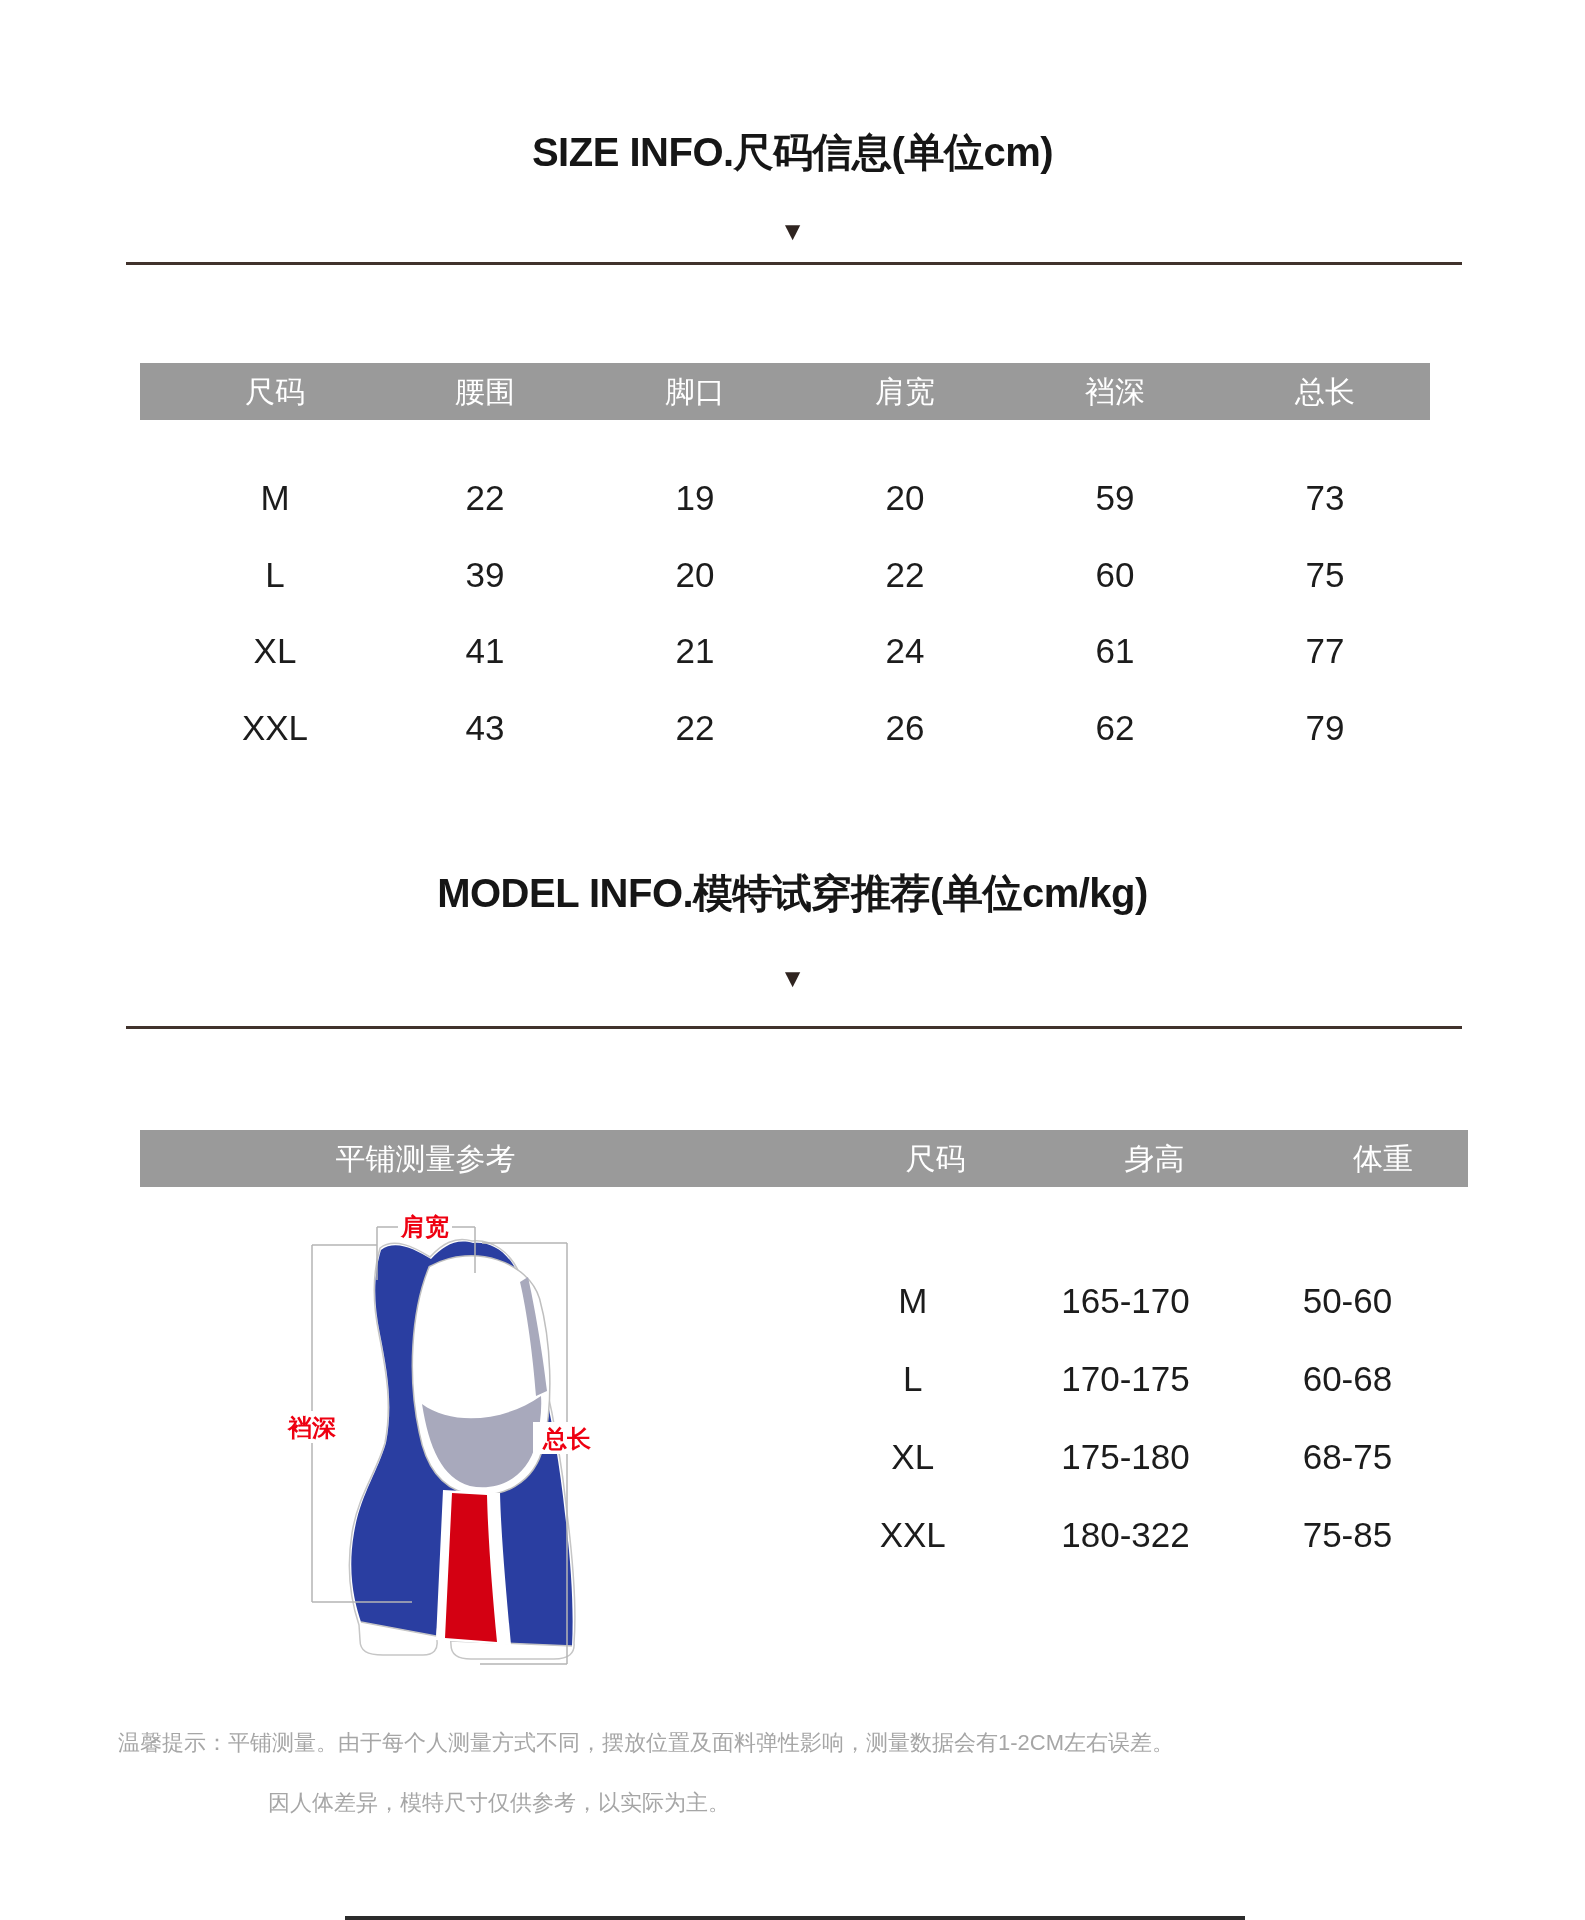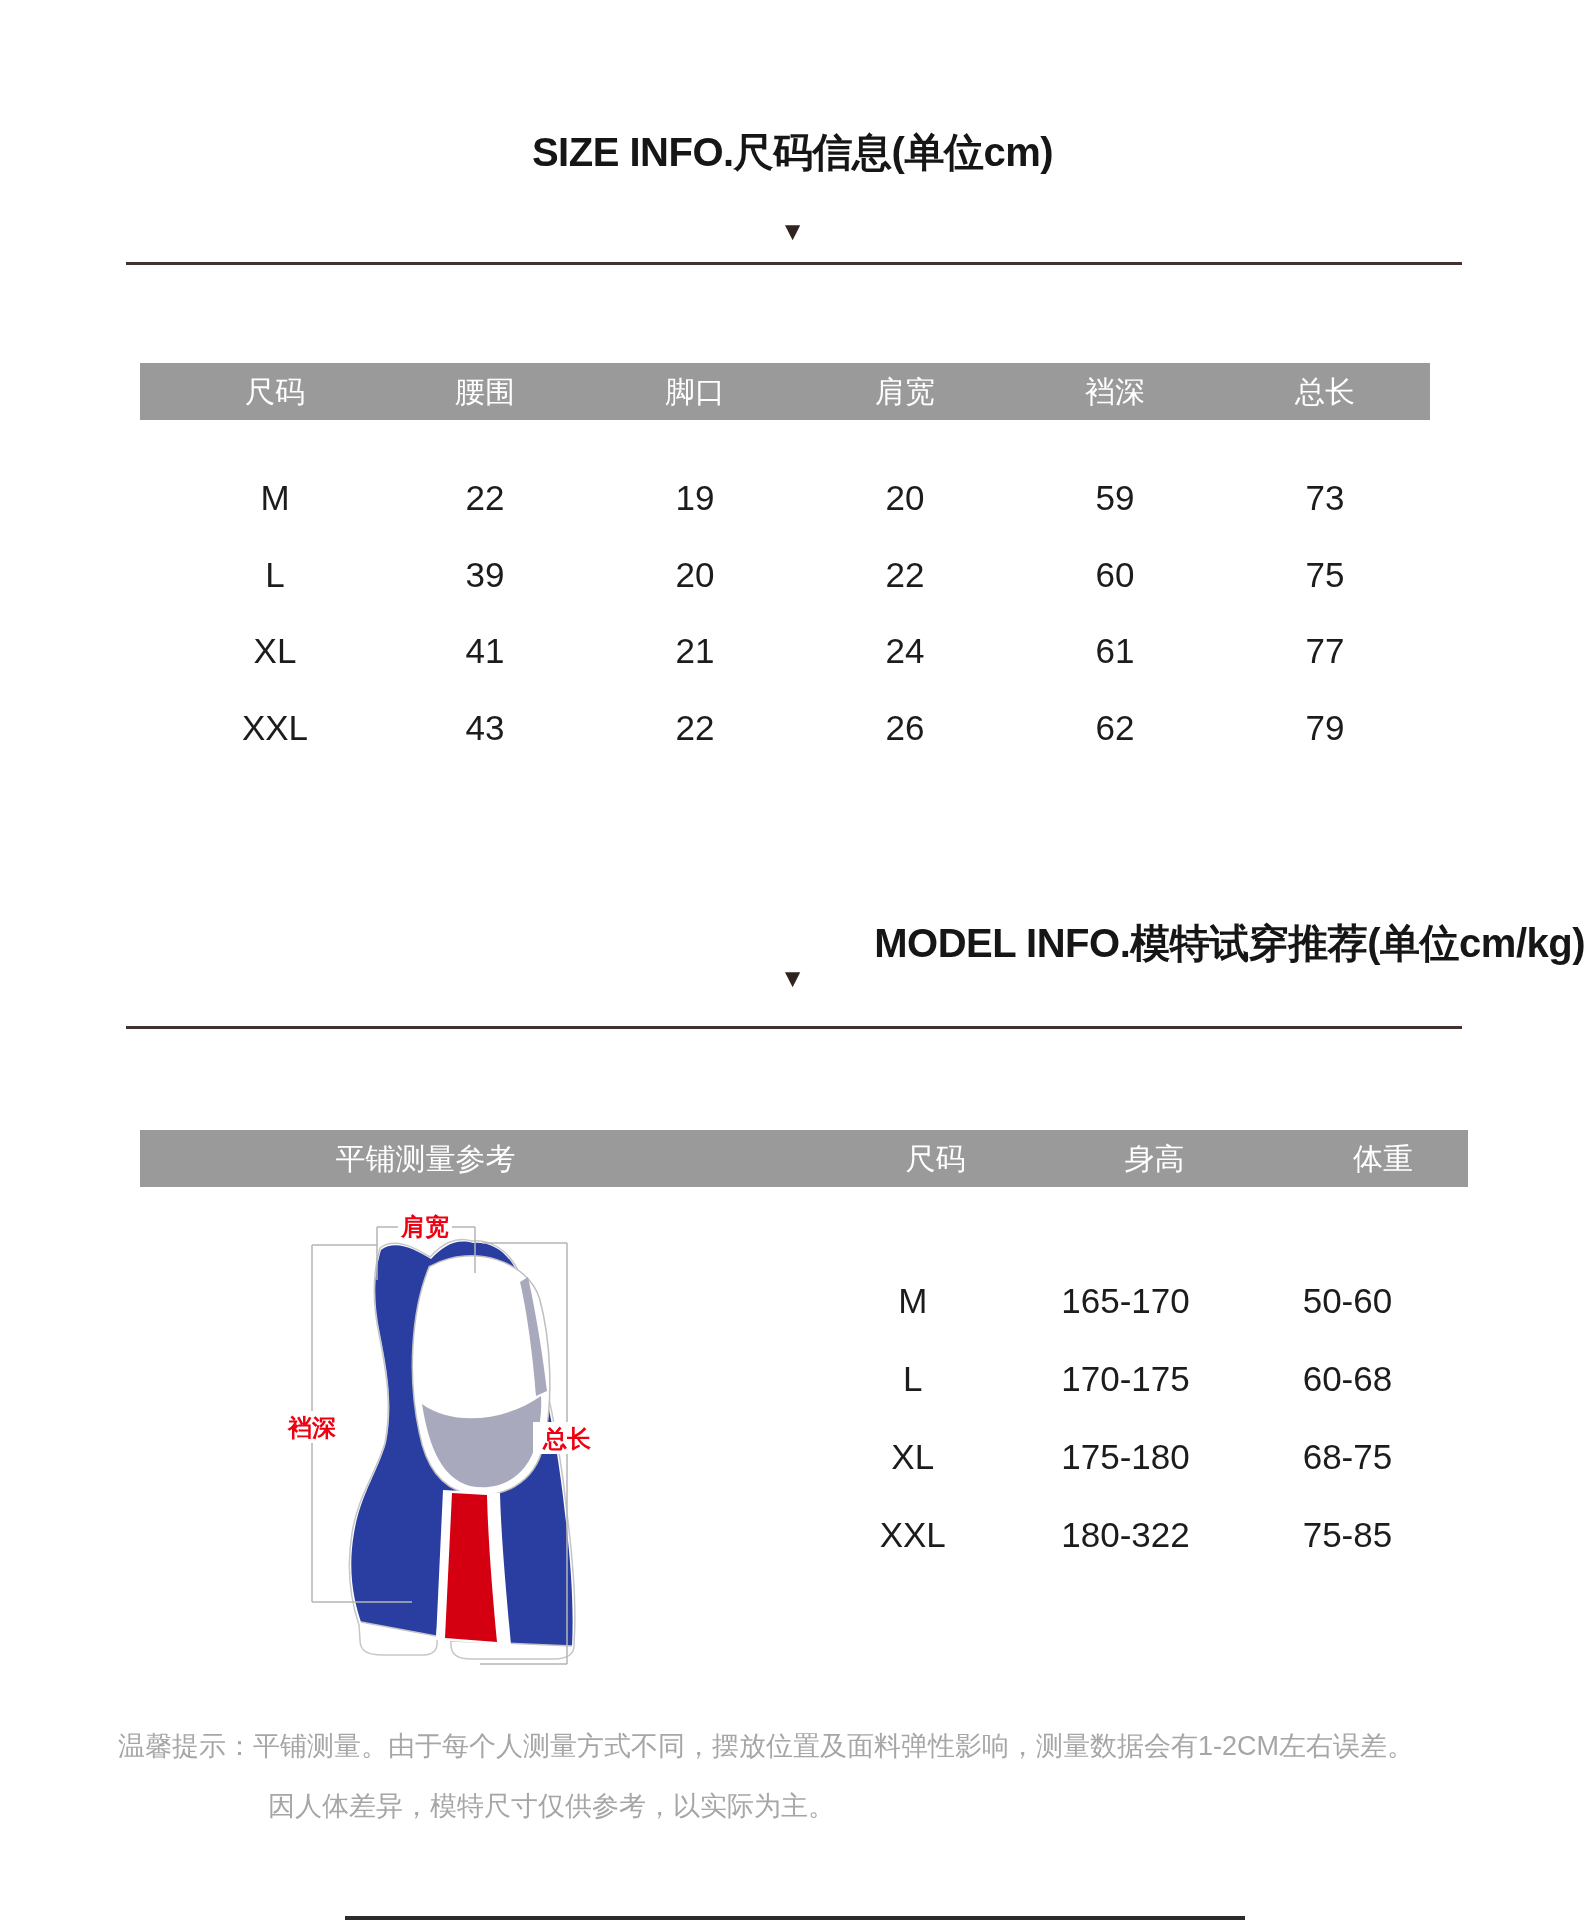--- a/index.html
+++ b/index.html
@@ -33,21 +33,21 @@
   .t2{left:140px;width:1290px;height:57px;}
   .t2 span{position:absolute;transform:translateX(-50%);white-space:nowrap;}
   .t2.head{top:1130px;background:var(--header-bg,#9a9a9a);padding-left:38px;}
   .t2.head span{line-height:57px;font-size:30px;color:var(--header-text,#fff);}
   .t2.row span{line-height:57px;font-size:35px;color:var(--body-text,#1c1c1c);}
   .col-flat{left:21.5%;}
   .col-size{left:59.9%;}
   .col-height{left:76.4%;}
   .col-weight{left:93.6%;}
   
-  .notice{font-size:27px;color:var(--notice-text,#a6a6a6);white-space:nowrap;}
+  .notice{font-size:22px;color:var(--notice-text,#a6a6a6);white-space:nowrap;}
   
   .measure{stroke:#b5b5b5;stroke-width:1.5;fill:none;}
   .sil{fill:#ffffff;stroke:#c6c6c6;stroke-width:1.5;stroke-linejoin:round;}
   .blue{fill:var(--garment-blue,#2a3ea1);}
   .cuff{stroke:#c6c6c6;stroke-width:1.5;fill:none;}
   .trim-outline{stroke:#bfbfbf;stroke-width:11;fill:none;}
   .trim-white{stroke:#ffffff;stroke-width:8;fill:#ffffff;}
   .panel{fill:var(--garment-panel,#a8a9bc);}
   .stripe-w{fill:#ffffff;}
   .stripe-r{fill:var(--garment-red,#d40012);}
@@ -97,21 +97,21 @@
 </div>
 <div class="abs t1 row" style="top:699px;">
   <div class="c">XXL</div>
   <div class="c">43</div>
   <div class="c">22</div>
   <div class="c">26</div>
   <div class="c">62</div>
   <div class="c">79</div>
 </div>
 
-<div class="abs sec-title" style="top:916px;text-align:right;">MODEL INFO.模特试穿推荐(单位cm/kg)</div>
+<div class="abs sec-title" style="top:866px;">MODEL INFO.模特试穿推荐(单位cm/kg)</div>
 <div class="abs tri" style="top:960px;">▼</div>
 <div class="abs divider" style="top:1026px;"></div>
 
 <div class="abs t2 head">
   <span class="col-flat">平铺测量参考</span>
   <span class="col-size">尺码</span>
   <span class="col-height">身高</span>
   <span class="col-weight">体重</span>
 </div>
 

